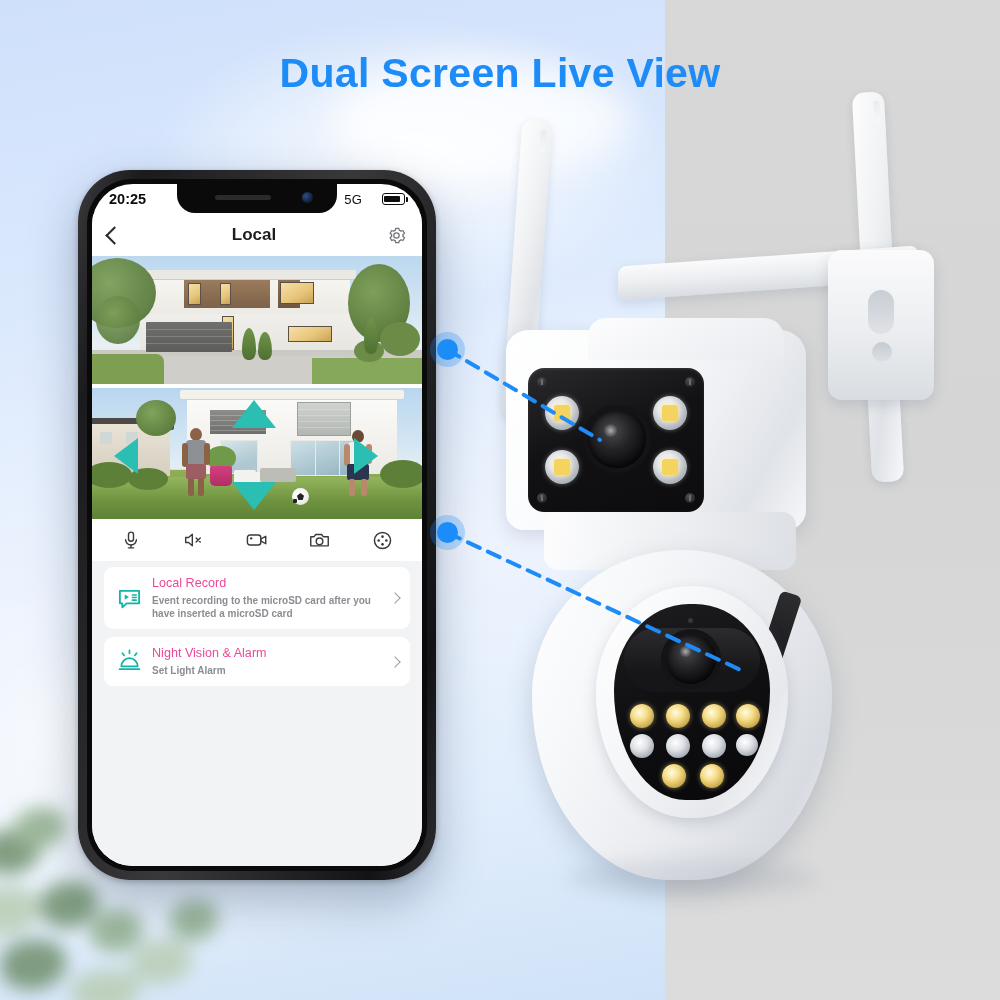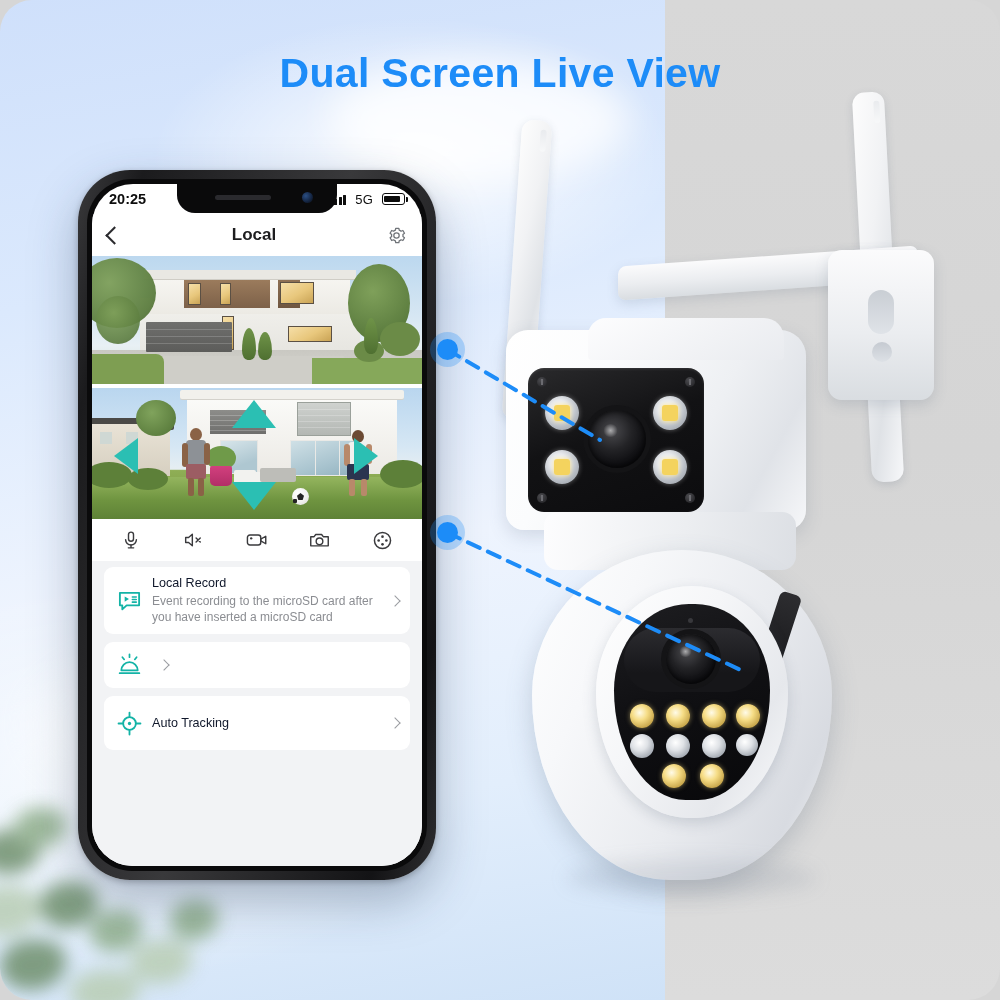--- a/index.html
+++ b/index.html
@@ -1,21 +1,21 @@
 <!DOCTYPE html>
 <html><head>
 <meta charset="utf-8">
 <style>
   html,body{margin:0;padding:0;}
   body{
     width:1000px;height:1000px;overflow:hidden;position:relative;
     font-family:"Liberation Sans", sans-serif;
     background:#d6d6d6;
   }
-  .stage{position:absolute;inset:0;width:1000px;height:1000px;overflow:hidden;border-radius:32px;}
+  .stage{position:absolute;inset:0;width:1000px;height:1000px;overflow:hidden;}
 
   
   .bg-left{
     position:absolute;left:0;top:0;width:665px;height:1000px;
     background:
       radial-gradient(ellipse 420px 230px at 62% 16%, rgba(255,255,255,.92) 0%, rgba(255,255,255,0) 62%),
       radial-gradient(ellipse 520px 300px at 20% 78%, rgba(255,255,255,.85) 0%, rgba(255,255,255,0) 65%),
       linear-gradient(170deg,#cfe0fb 0%,#dbe9fd 28%,#eef4fe 55%,#e2eefc 78%,#cfe2f7 100%);
   }
   .bg-right{
@@ -59,21 +59,21 @@
   .notch .spk{position:absolute;left:38px;top:11px;width:56px;height:5px;border-radius:3px;background:#2a2a2e;}
   .notch .cam{position:absolute;right:24px;top:8px;width:11px;height:11px;border-radius:50%;
     background:radial-gradient(circle at 35% 35%,#2b4f84 0%,#13233f 60%,#0a0a0b 100%);}
 
   .statusbar{
     position:absolute;left:0;top:0;width:330px;height:30px;z-index:5;
     display:flex;align-items:center;justify-content:space-between;
     padding:0 17px;box-sizing:border-box;color:#0d0d0d;
     font-size:14.5px;font-weight:bold;
   }
-  .sb-right{display:flex;align-items:center;gap:9px;}
+  .sb-right{display:flex;align-items:center;gap:20px;}
   .bars{display:flex;align-items:flex-end;gap:1.5px;height:11px;}
   .bars i{display:block;width:3px;background:#0d0d0d;border-radius:.5px;}
   .bars i:nth-child(1){height:4px;} .bars i:nth-child(2){height:6px;}
   .bars i:nth-child(3){height:8px;} .bars i:nth-child(4){height:10px;}
   .net{font-size:13px;font-weight:normal;letter-spacing:.2px;}
   .batt{position:relative;width:23px;height:11.5px;border:1.6px solid #0d0d0d;border-radius:3px;box-sizing:border-box;}
   .batt::after{content:"";position:absolute;right:-3.5px;top:3px;width:2px;height:5px;background:#0d0d0d;border-radius:0 1px 1px 0;}
   .batt span{position:absolute;left:1.4px;top:1.4px;bottom:1.4px;width:16px;background:#0d0d0d;border-radius:1px;}
 
   .appbar{
@@ -156,22 +156,22 @@
   .tb-btn{width:34px;height:30px;display:flex;align-items:center;justify-content:center;}
 
   
   .settings{position:absolute;left:0;top:377px;width:330px;height:305px;background:#f2f3f5;z-index:4;padding:6px 12px 0;box-sizing:border-box;}
   .card{
     background:#fff;border-radius:9px;margin-bottom:8px;display:flex;align-items:center;
     padding:9px 11px;box-sizing:border-box;position:relative;
   }
   .card .ic{width:28px;min-width:28px;height:28px;display:flex;align-items:center;justify-content:center;margin-right:9px;}
   .card .txt{flex:1;min-width:0;}
-  .card .t1{font-size:12.6px;color:#0f172a;line-height:1.25;}
-  .card .t2{font-size:12px;color:#8b8d92;line-height:1.32;margin-top:2px;}
+  .card .t1{font-size:12.6px;color:#ec4899;line-height:1.25;}
+  .card .t2{font-size:10px;color:#8b8d92;line-height:1.32;margin-top:2px;font-weight:bold;}
   .chev-r{width:7px;height:7px;border-top:1.7px solid #9a9ca1;border-right:1.7px solid #9a9ca1;transform:rotate(45deg);margin-left:8px;}
 
   
   .device{position:absolute;left:470px;top:80px;width:530px;height:800px;z-index:20;}
   .ant{position:absolute;background:linear-gradient(100deg,#fdfdfd 0%,#f1f2f4 38%,#dfe2e6 70%,#f7f8fa 100%);
     border-radius:12px;box-shadow:0 3px 8px rgba(80,95,115,.18);}
   .ant::after{content:"";position:absolute;right:5px;top:9px;width:6px;height:22px;border-radius:4px;
     background:linear-gradient(180deg,#e9ebee,#f7f8f9);}
   .bracket{position:absolute;background:linear-gradient(180deg,#fbfbfc 0%,#ebedf0 55%,#d9dde1 100%);}
   .shadow-soft{position:absolute;border-radius:50%;background:rgba(110,125,145,.16);filter:blur(9px);}
@@ -428,36 +428,27 @@
           </div>
 
           <div class="card">
             <div class="ic">
               <svg width="25" height="25" viewBox="0 0 26 26">
                 <path d="M4.5 18a8.5 8.5 0 0 1 17 0z" fill="none" stroke="#13b3a6" stroke-width="1.9" stroke-linejoin="round"></path>
                 <path d="M2.8 21h20.4" stroke="#13b3a6" stroke-width="1.9" stroke-linecap="round"></path>
                 <path d="M13 1.4v3M5.6 4.4l1.9 2.3M20.4 4.4l-1.9 2.3" stroke="#13b3a6" stroke-width="1.8" stroke-linecap="round"></path>
               </svg>
             </div>
-            <div class="chev-r"></div>
-          </div>
-
-          <div class="card" style="padding-top:13px;padding-bottom:13px;">
-            <div class="ic">
-              <svg width="25" height="25" viewBox="0 0 26 26">
-                <circle cx="13" cy="13" r="6.6" fill="none" stroke="#13b3a6" stroke-width="1.9"></circle>
-                <circle cx="13" cy="13" r="1.7" fill="#13b3a6"></circle>
-                <path d="M13 1.6v4.4M13 20v4.4M1.6 13h4.4M20 13h4.4" stroke="#13b3a6" stroke-width="1.9" stroke-linecap="round"></path>
-              </svg>
-            </div>
             <div class="txt">
-              <div class="t1">Auto Tracking</div>
+              <div class="t1">Night Vision &amp; Alarm</div>
+              <div class="t2">Set Light Alarm</div>
             </div>
             <div class="chev-r"></div>
           </div>
+
 
         </div>
 
       </div>
     </div>
   </div>
 
   <div class="device">
 
     <div class="ant" style="left:42px;top:40px;width:30px;height:300px;transform:rotate(4deg);"></div>

